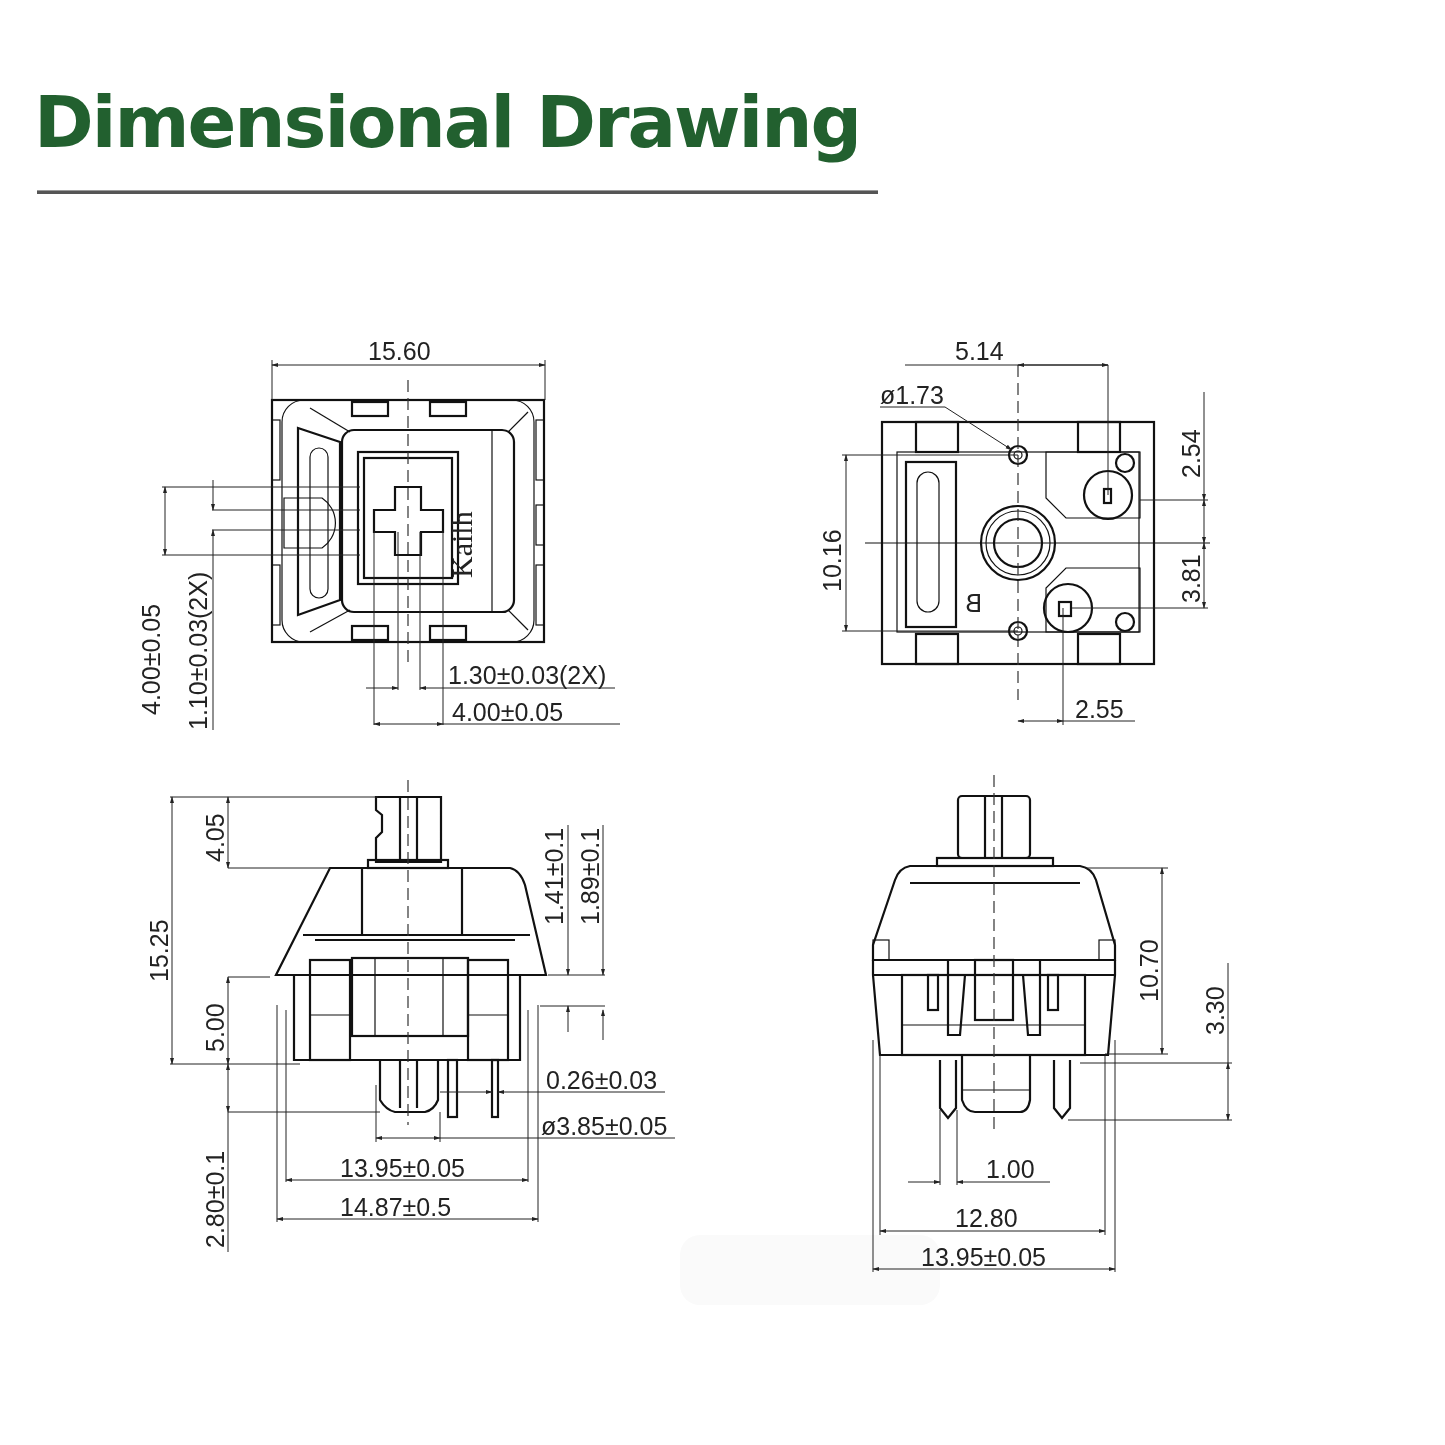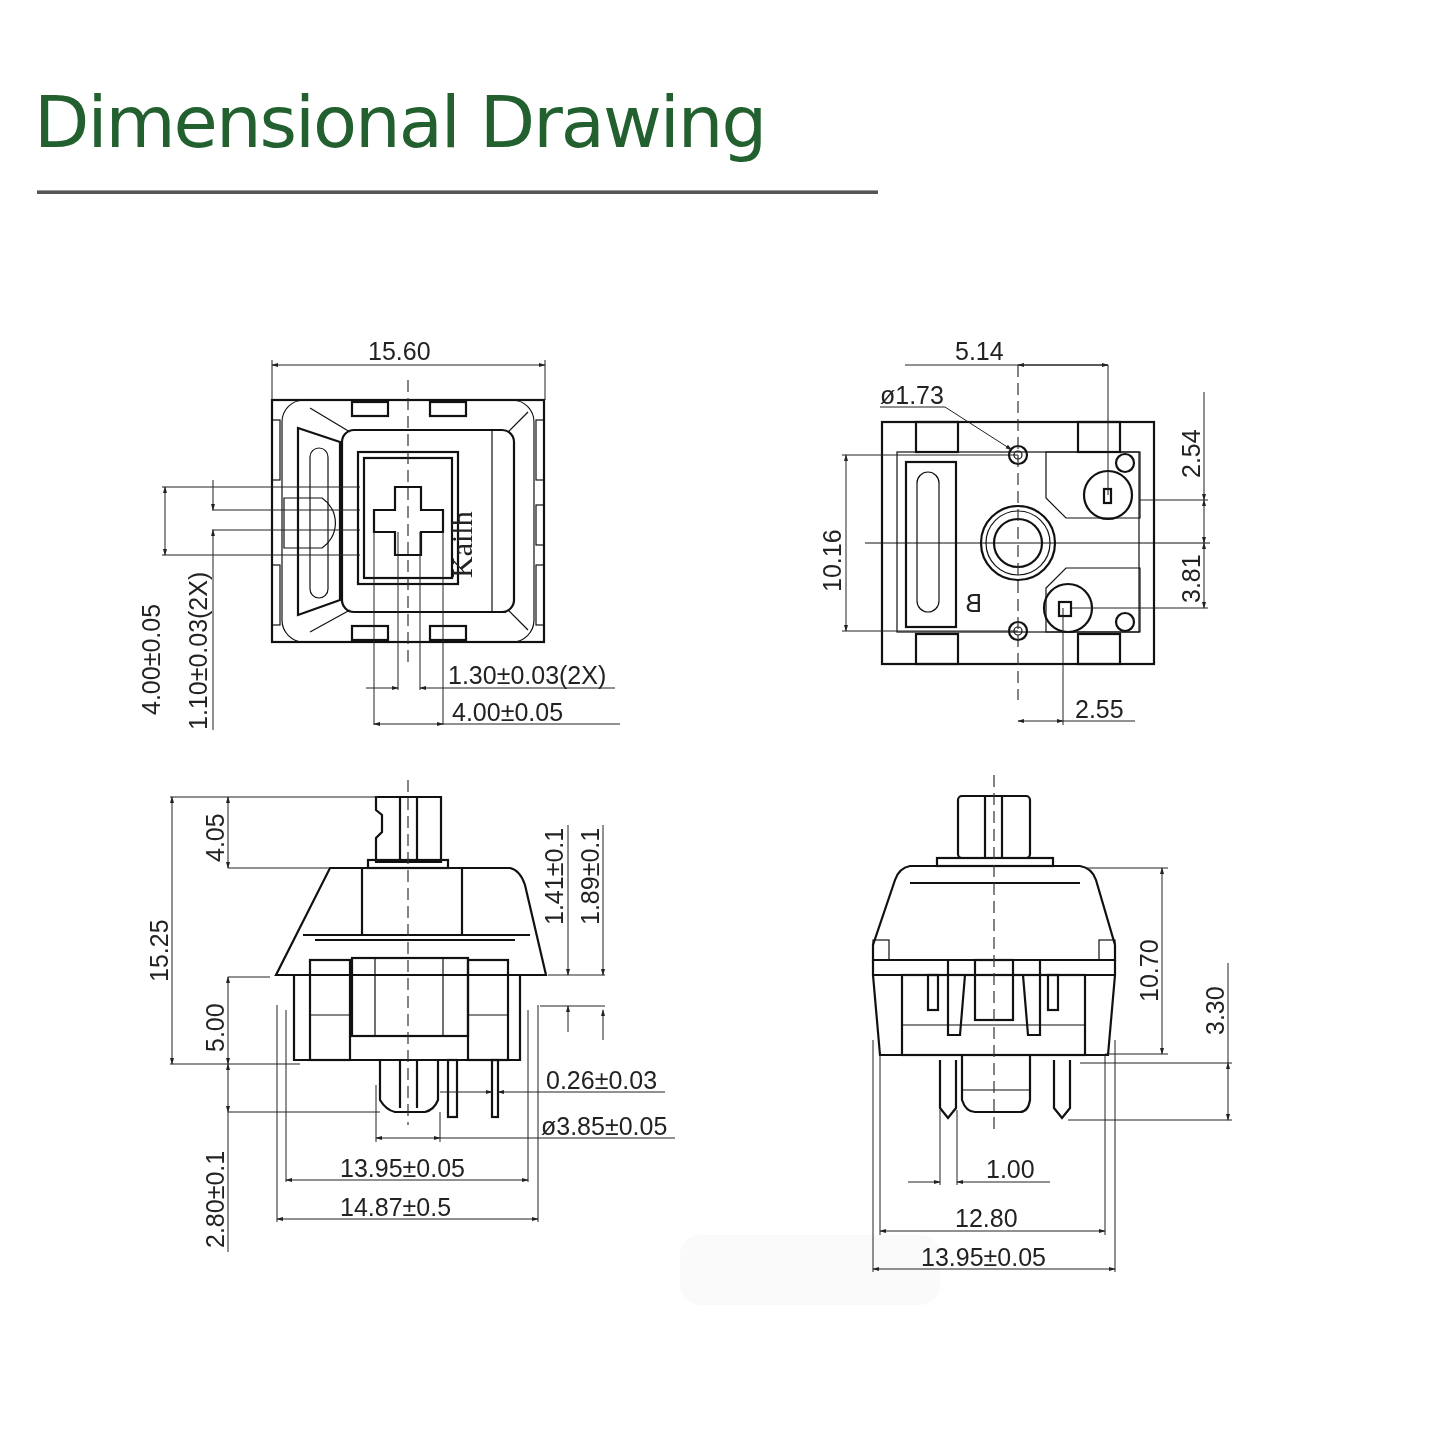--- a/index.html
+++ b/index.html
@@ -1,19 +1,19 @@
 <!DOCTYPE html>
 <html><head>
 <meta charset="utf-8">
 <style>
   html, body { margin:0; padding:0; background:#ffffff; }
   body { width:1445px; height:1445px; position:relative; overflow:hidden;
          font-family:"Liberation Sans", sans-serif; color:#1a1a1a; }
   .title { position:absolute; left:34px; top:86px; margin:0;
-           font-family:"DejaVu Sans", sans-serif; font-weight:normal;
+           font-family:"DejaVu Sans", sans-serif; font-weight:bold;
            font-size:72px; letter-spacing:-2px; color:#22602f; line-height:1; }
   .title-rule { position:absolute; left:37px; top:190px; width:841px; height:3px;
                 background:#555; border-top:1px solid #999; }
   svg.drawing { position:absolute; left:0; top:0; }
   .ln { stroke:#111; fill:none; stroke-width:2.2; }
   .ln-thin { stroke:#111; fill:none; stroke-width:1.2; }
   .dim { stroke:#222; fill:none; stroke-width:1; }
   .center { stroke:#333; fill:none; stroke-width:1.2; stroke-dasharray:12 6; }
   .lbl { font-family:"Liberation Sans", sans-serif; font-size:25px; fill:#222; }
   .brand { font-family:"Liberation Serif", serif; font-size:30px; fill:#222; }

